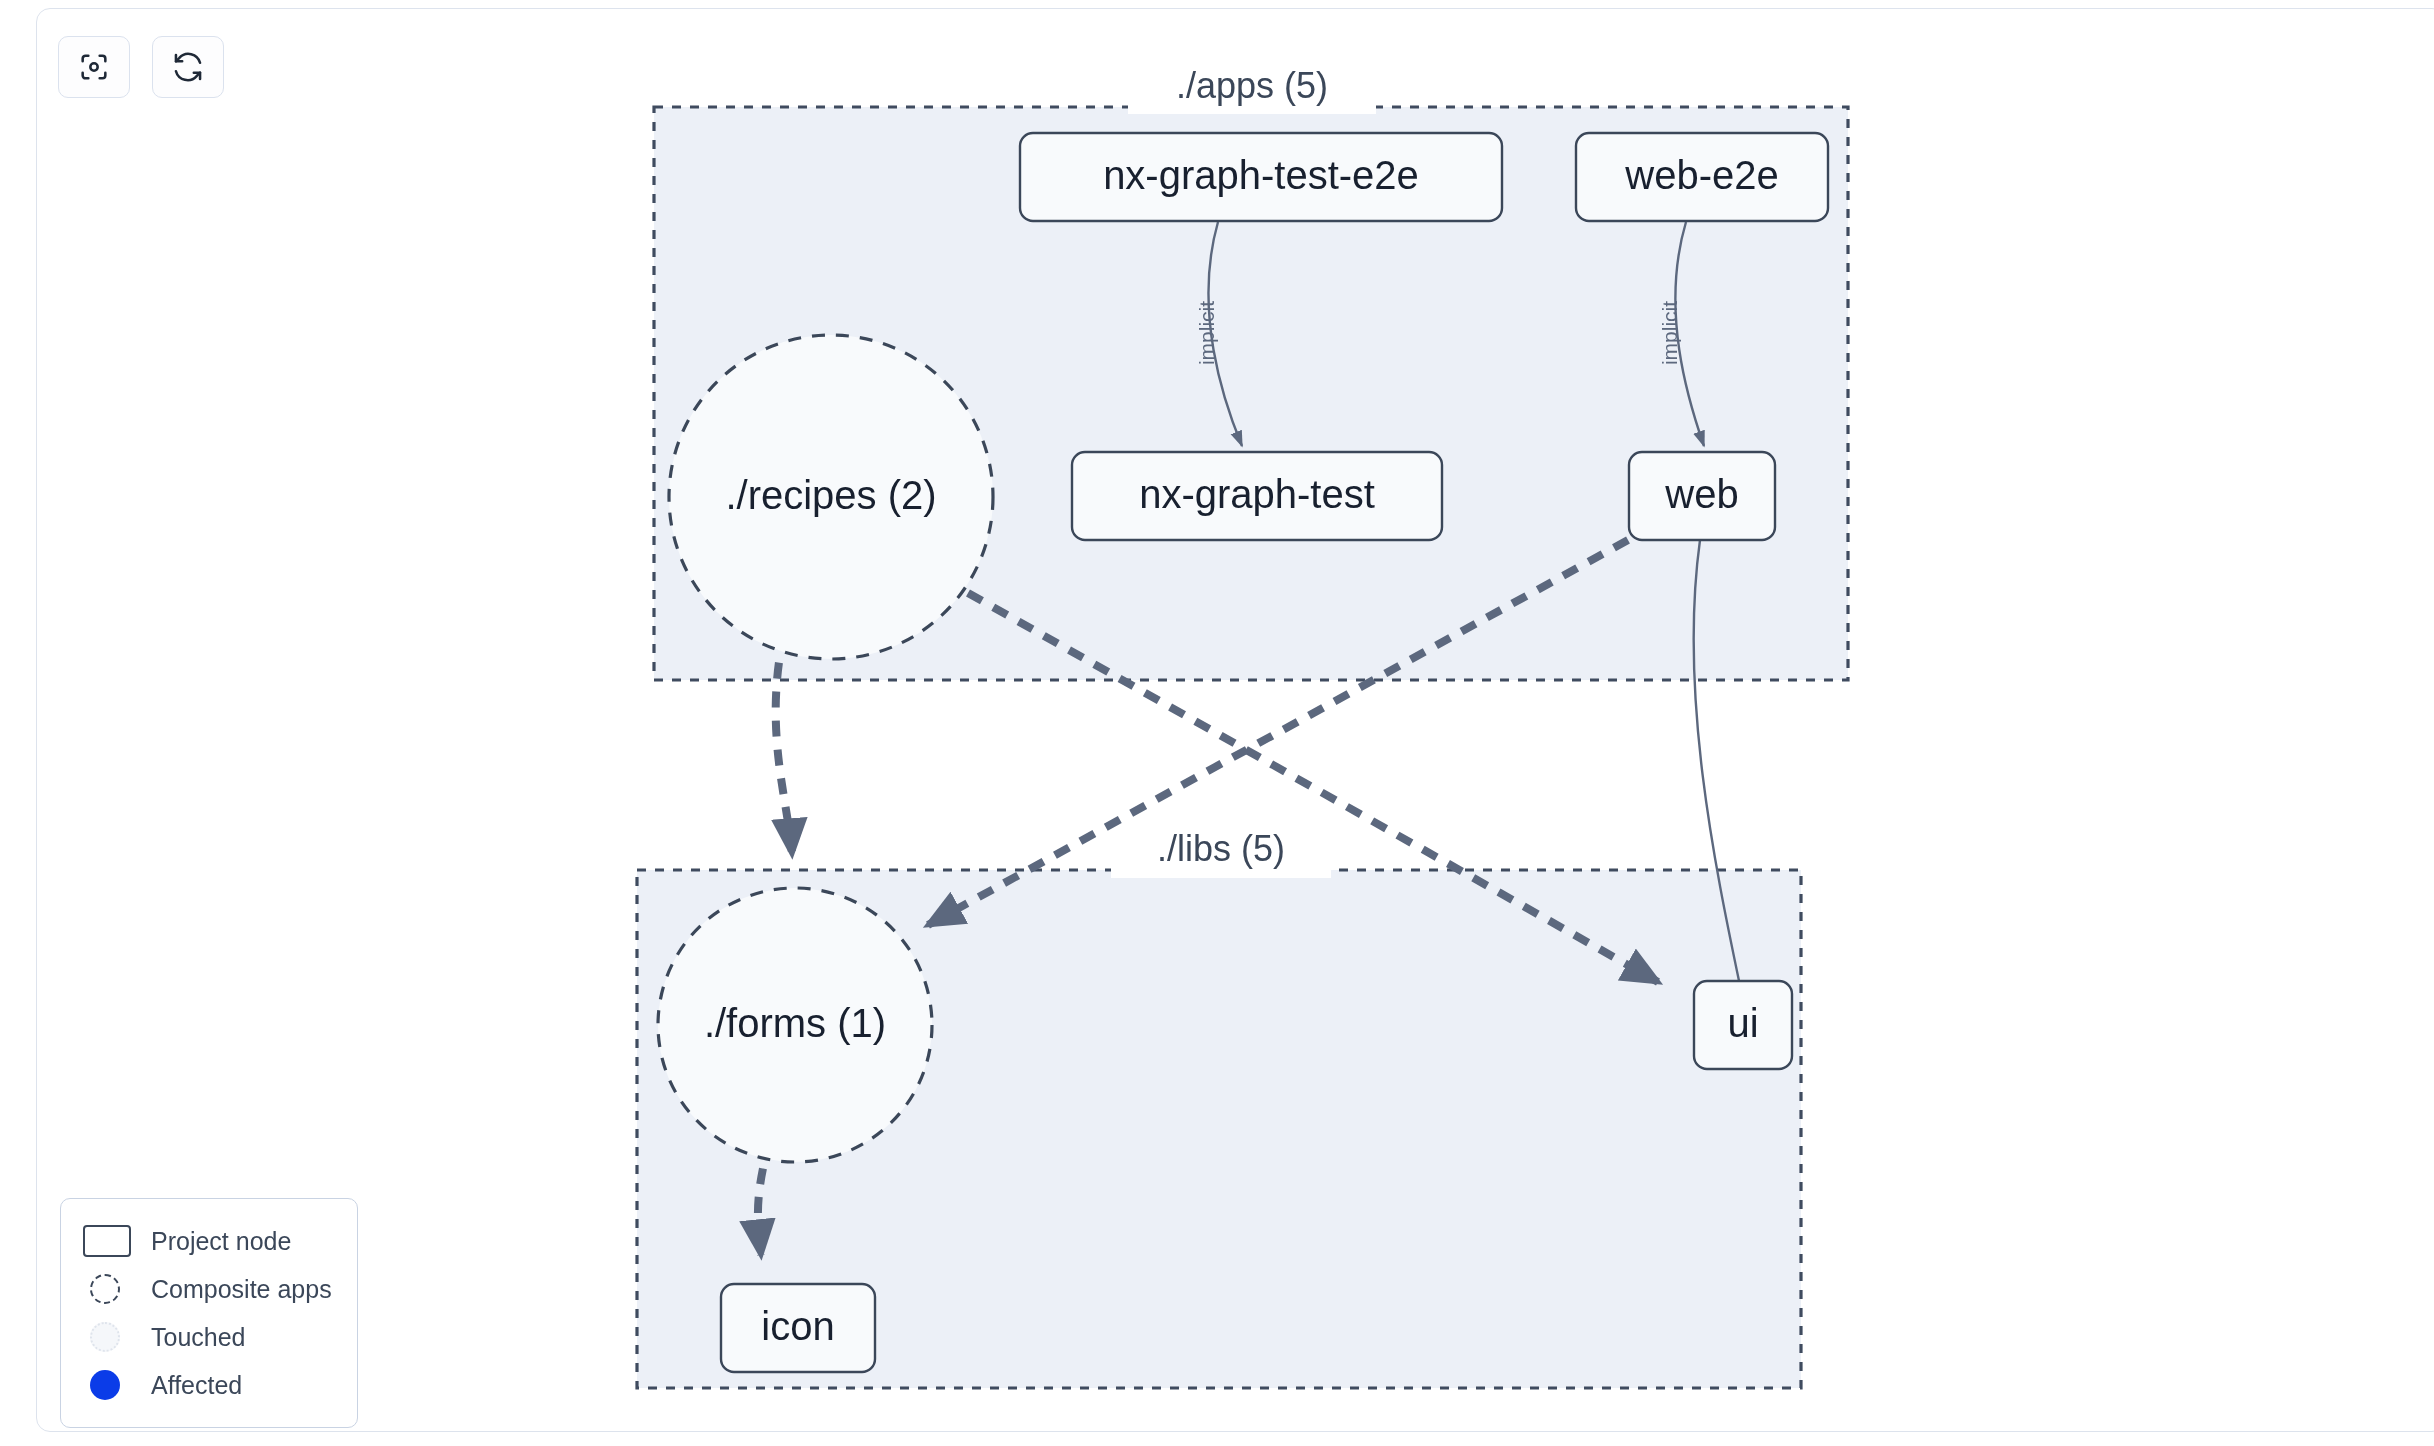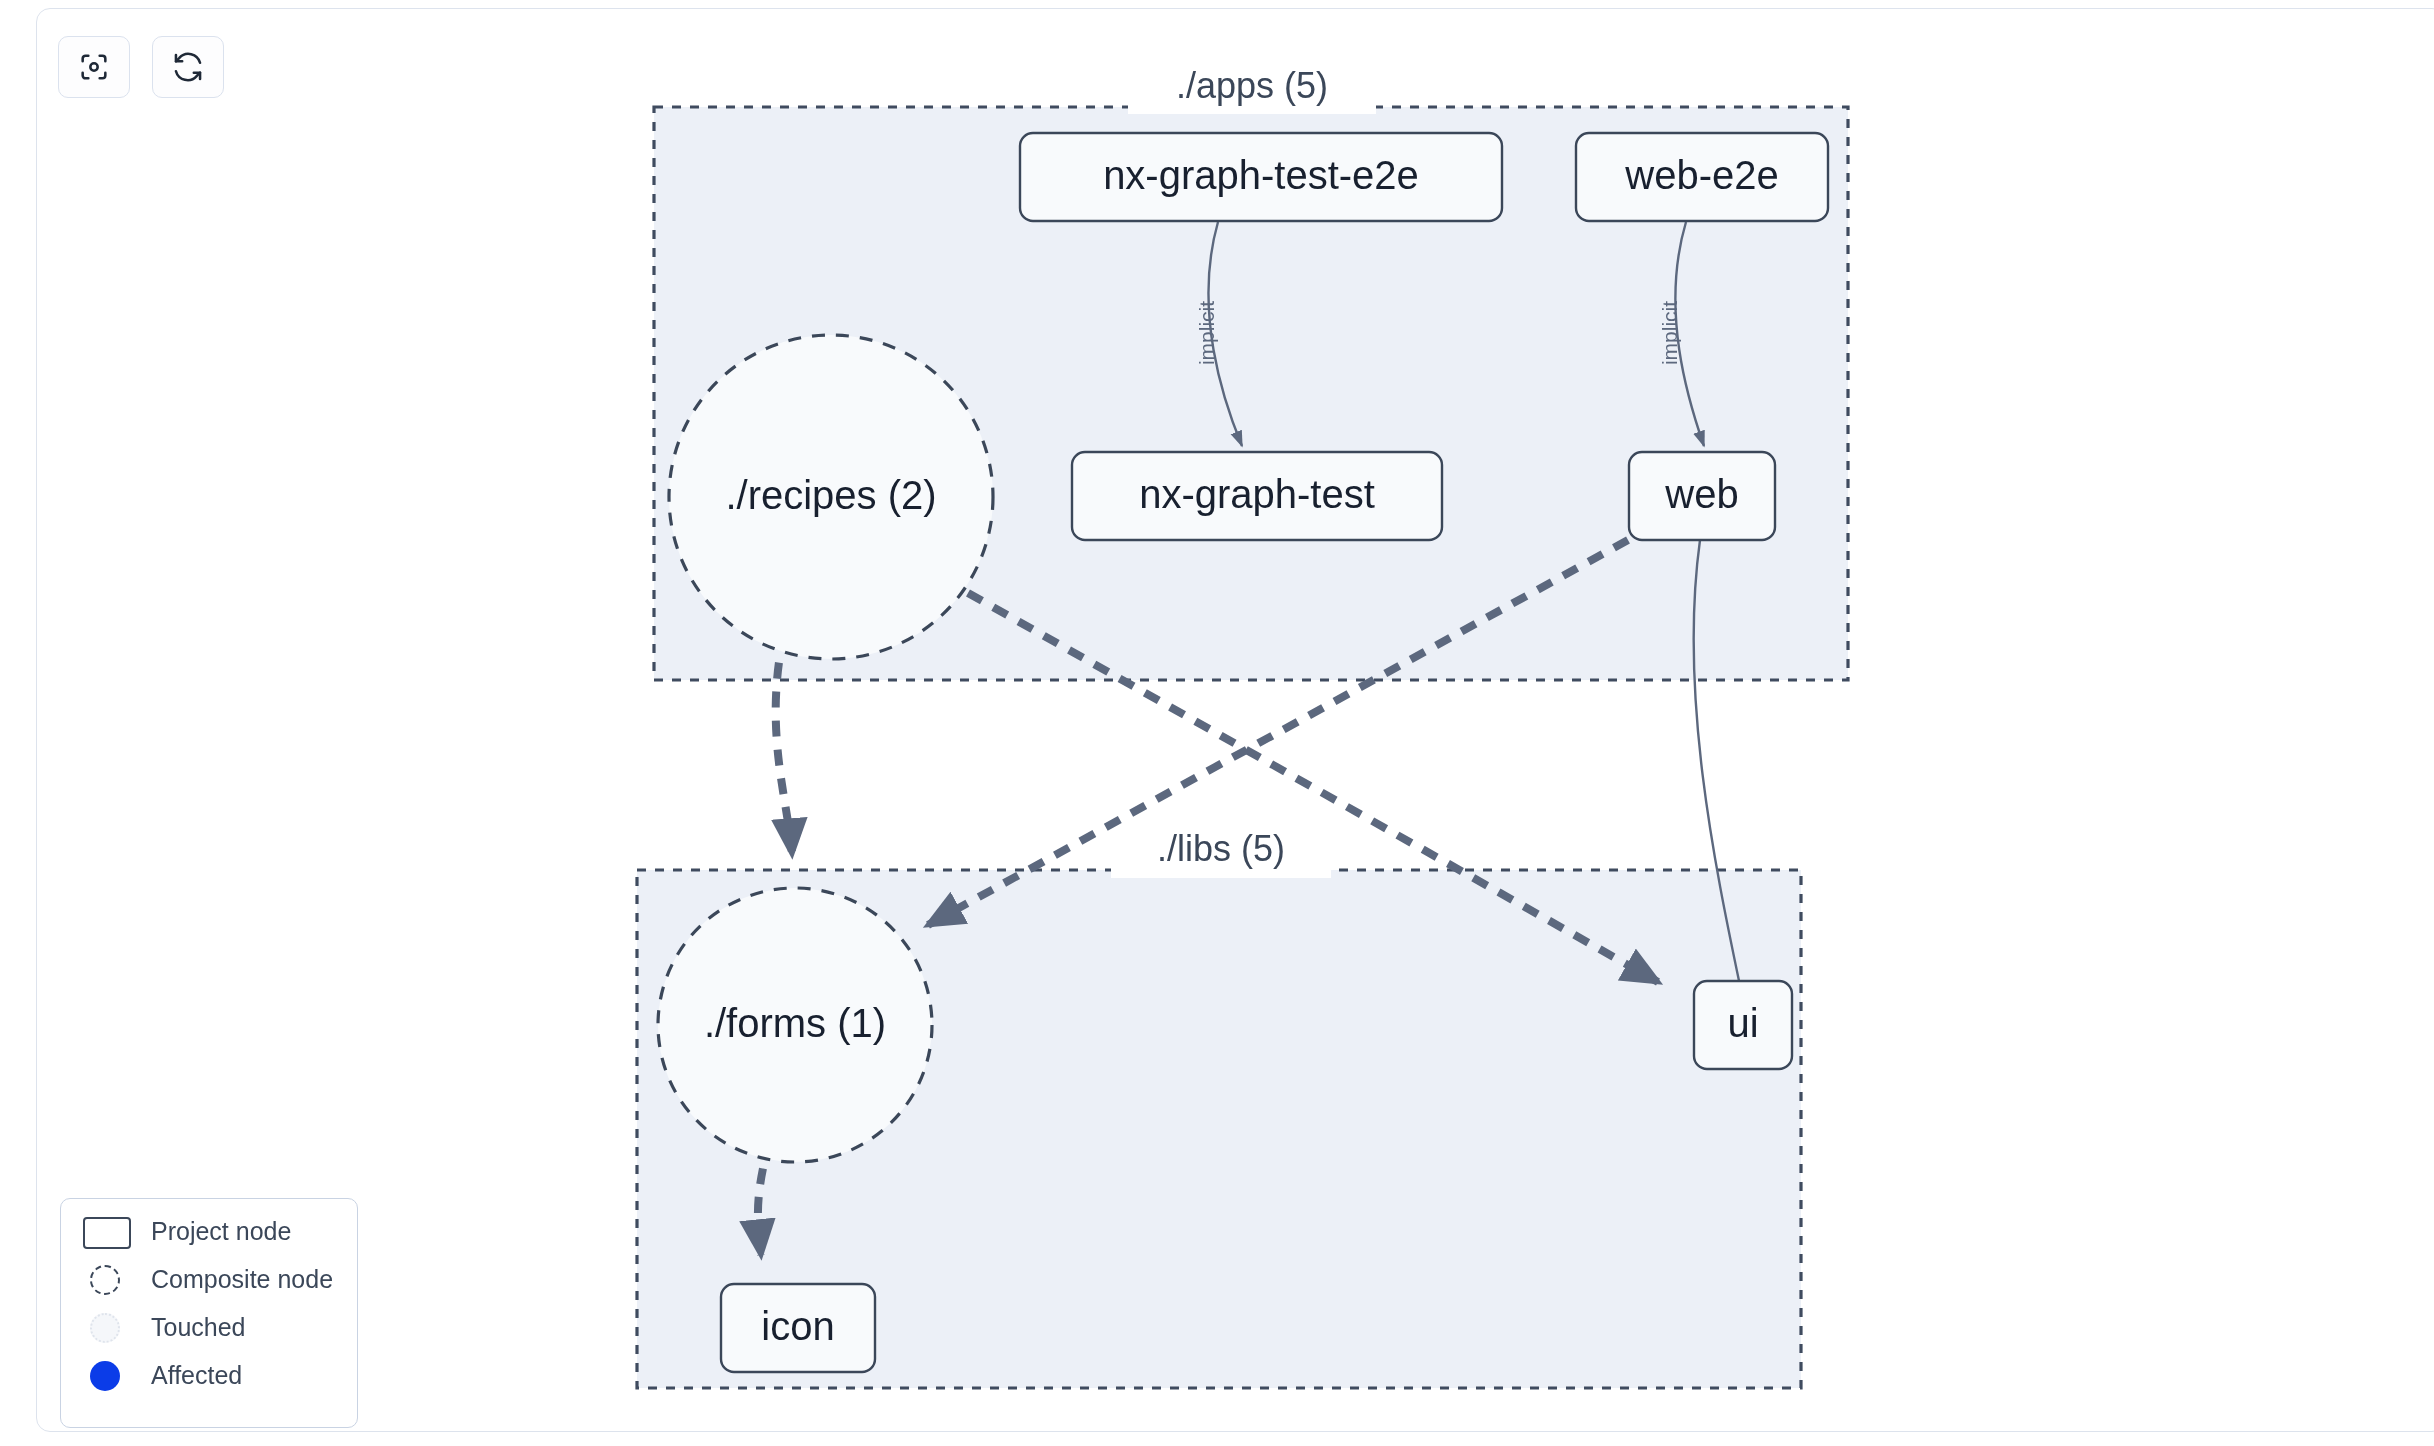--- a/index.html
+++ b/index.html
@@ -124,21 +124,21 @@
     width: 298px;
     border: 1.5px solid #c9d3e3;
     border-radius: 10px;
     background: #ffffff;
     padding: 18px 20px 18px 22px;
     box-sizing: border-box;
     z-index: 30;
   }
   .legend-row {
     display: flex;
-    align-items: flex-start;
+    align-items: center;
     height: 48px;
   }
   .legend-swatch {
     width: 56px;
     flex: 0 0 56px;
     display: flex;
     align-items: center;
     justify-content: flex-start;
   }
   .sw-rect {
@@ -310,21 +310,21 @@
     <div class="legend-row">
       <div class="legend-swatch">
         <div class="sw-rect"></div>
       </div>
       <div class="legend-text">Project node</div>
     </div>
     <div class="legend-row">
       <div class="legend-swatch">
         <div class="sw-dashed-circle"></div>
       </div>
-      <div class="legend-text">Composite node</div>
+      <div class="legend-text">Composite apps</div>
     </div>
     <div class="legend-row">
       <div class="legend-swatch">
         <div class="sw-affected"></div>
       </div>
       <div class="legend-text">Touched</div>
     </div>
     <div class="legend-row">
       <div class="legend-swatch">
         <div class="sw-touched"></div>

